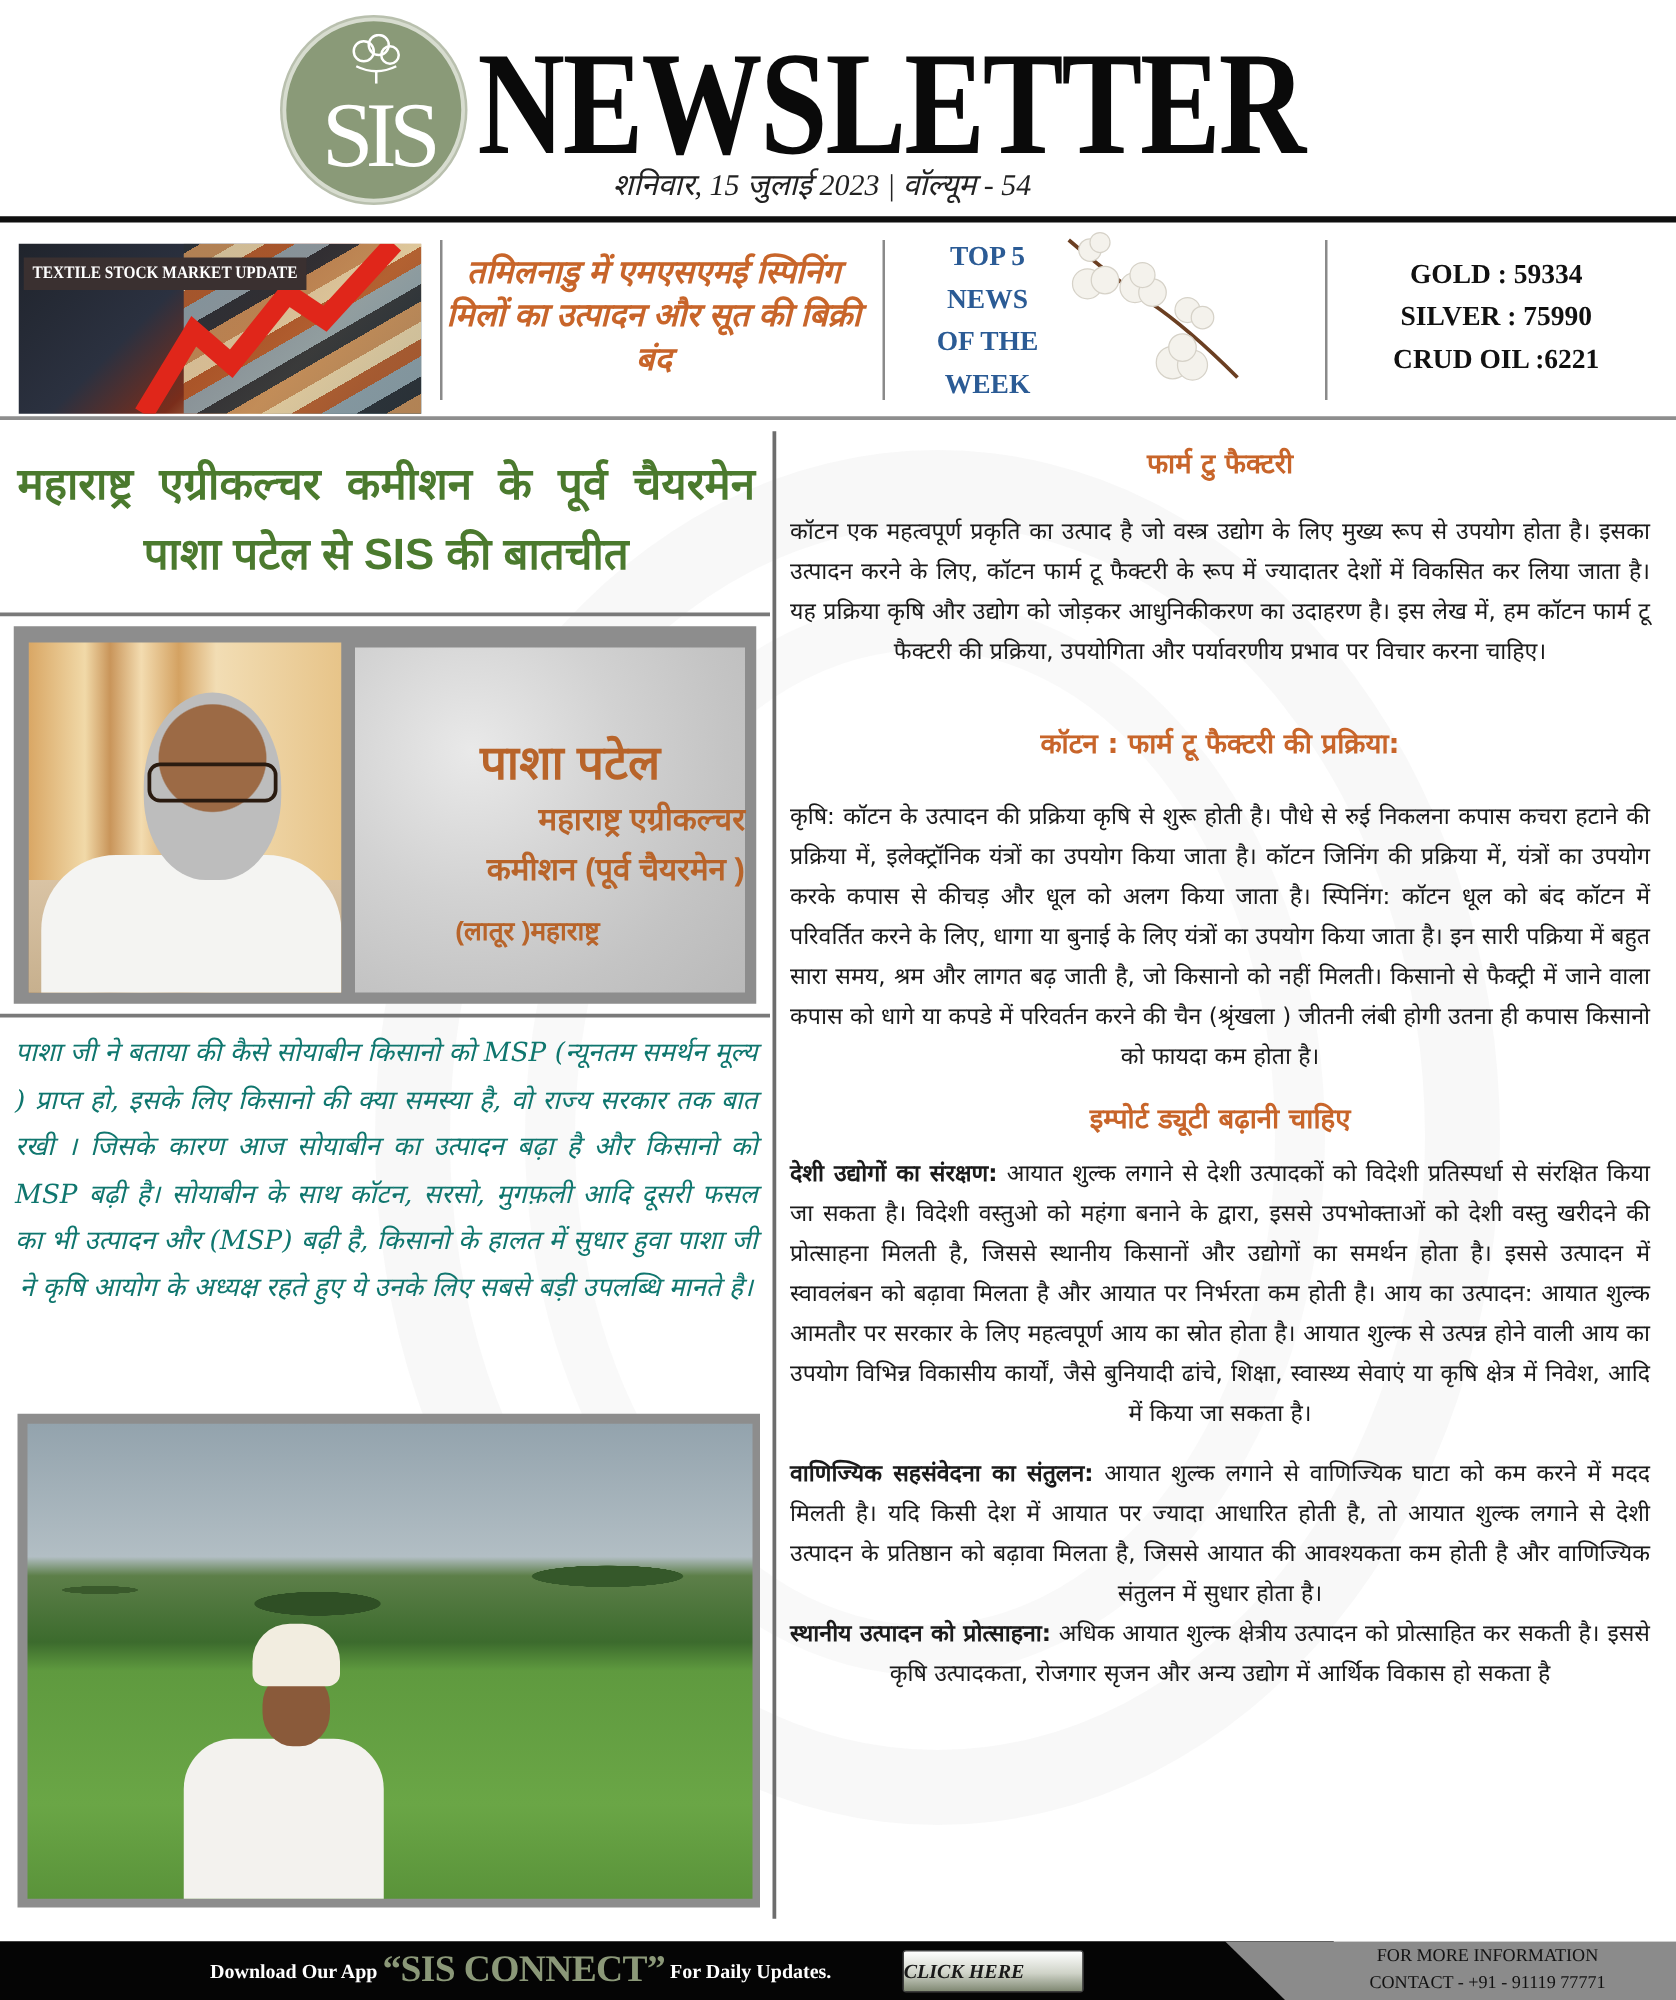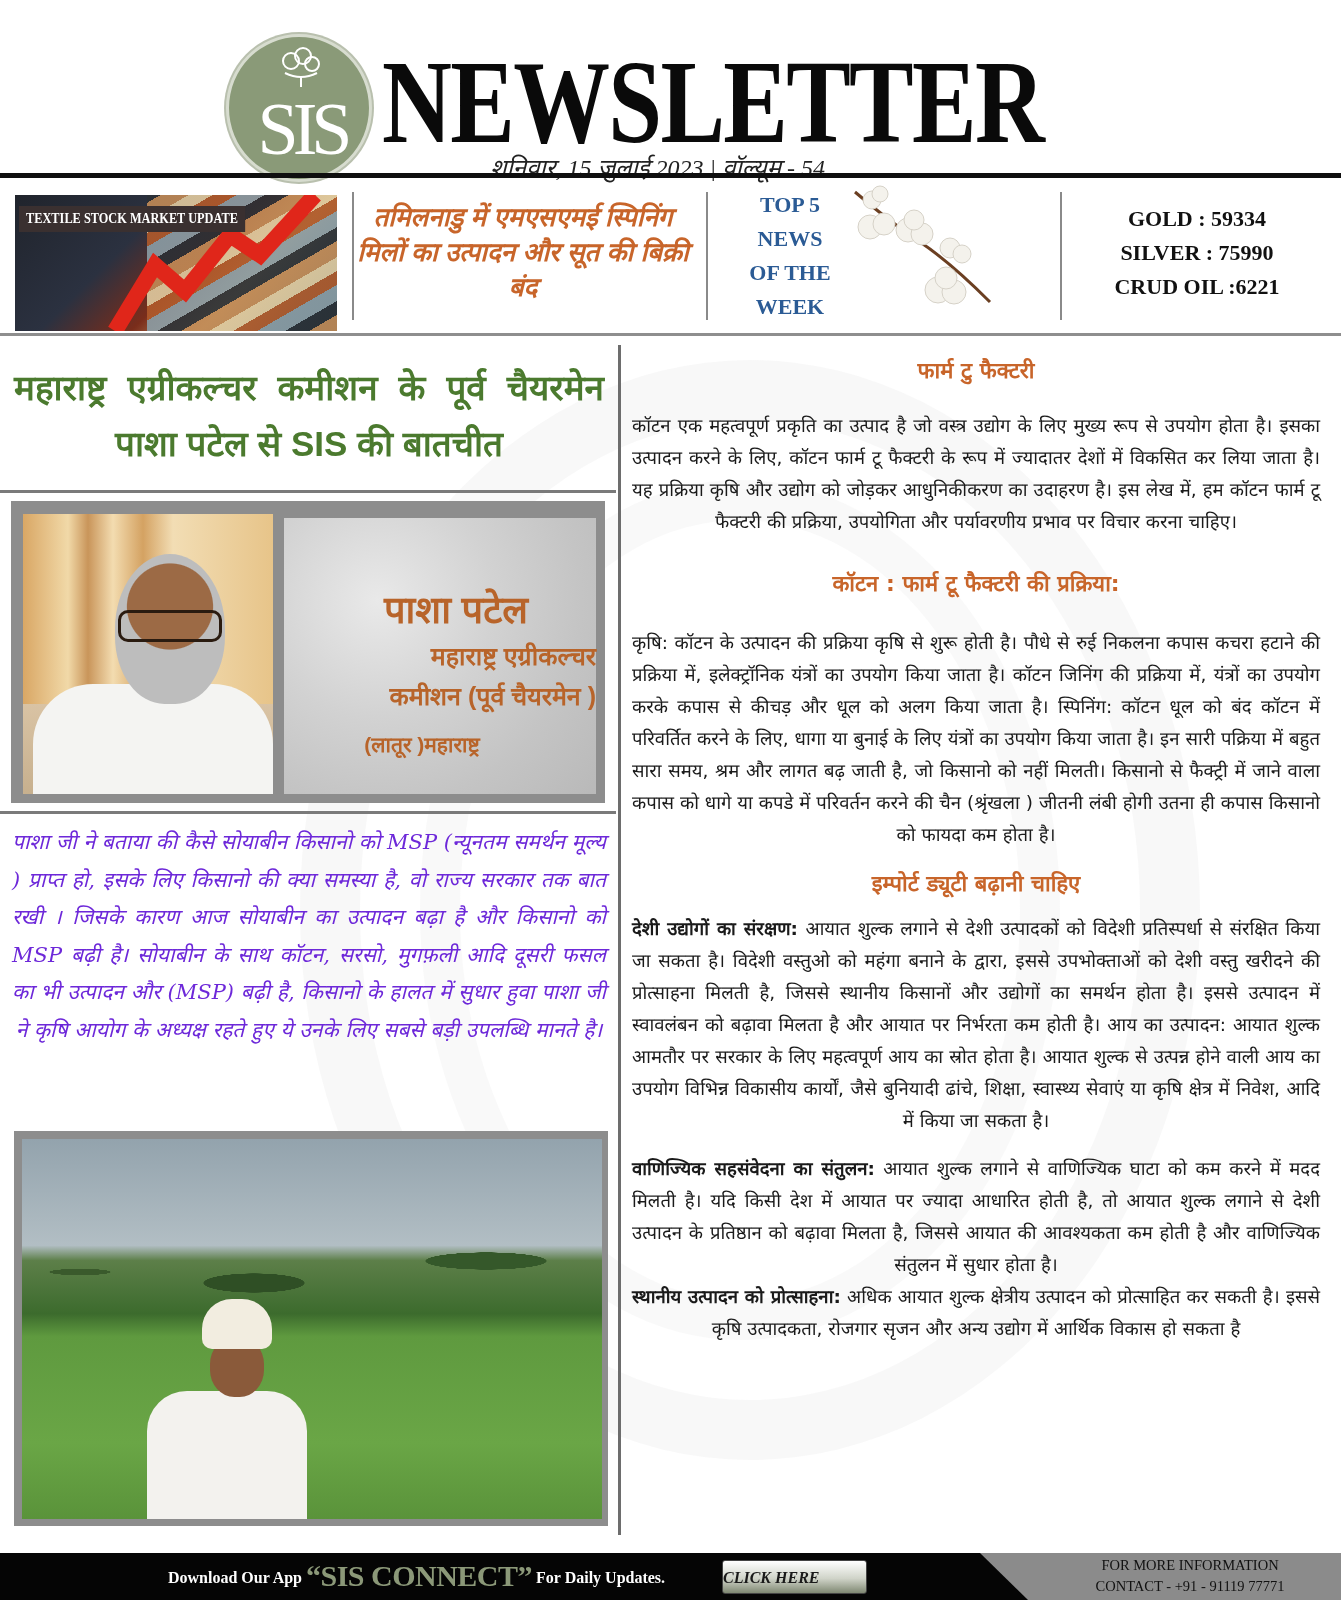--- a/index.html
+++ b/index.html
@@ -6,21 +6,21 @@
   html, body { width: 1341px; height: 1600px; background: #ffffff; overflow: hidden; }
   body { font-family: "Liberation Sans", "DejaVu Sans", sans-serif; color: #1a1a1a; position: relative; }
 
   
   .watermark { position: absolute; left: 300px; top: 360px; width: 900px; height: 1100px; border-radius: 50%;
     border: 60px solid rgba(200,200,200,0.12); pointer-events: none; }
   .watermark2 { position: absolute; left: 420px; top: 480px; width: 640px; height: 860px; border-radius: 50%;
     border: 40px solid rgba(200,200,200,0.10); pointer-events: none; }
 
   
-  .masthead { position: absolute; left: 0; top: 0; width: 1107px; height: 172px; margin-top: 20px; }
+  .masthead { position: absolute; left: 0; top: 0; width: 1107px; height: 172px; }
   .logo { position: absolute; left: 226px; top: 14px; width: 146px; height: 148px; border-radius: 50%;
     background: #8a9a78; border: 3px solid #d7dccf; box-shadow: 0 0 0 2px #b9c0ae; overflow: hidden; }
   .logo .cotton { position: absolute; left: 46px; top: 10px; width: 52px; height: 40px; }
   .logo .letters { position: absolute; left: 10px; top: 52px; width: 126px; text-align: center;
     font-family: "Liberation Serif", serif; font-size: 74px; color: #ffffff; letter-spacing: -6px; line-height: 80px; }
   .title { position: absolute; left: 382px; top: 28px; font-family: "Liberation Serif", "DejaVu Serif", serif;
     font-size: 118px; line-height: 110px; color: #0a0a0a; letter-spacing: -2px; transform: scaleX(0.82); transform-origin: left top; }
   .dateline { position: absolute; right: 282px; top: 130px; font-family: "Liberation Serif", serif; font-style: italic;
     font-size: 24px; color: #222; }
   .rule-top { position: absolute; left: 0; top: 173px; width: 1341px; height: 5px; background: #0f0f0f; }
@@ -56,21 +56,21 @@
     background: radial-gradient(circle at 50% 35%, #9c6a45 0 38%, #bdbdbd 39% 100%); }
   .profile-photo .glasses { position: absolute; left: 95px; top: 96px; width: 104px; height: 32px; border: 3px solid #2a1b10; border-radius: 10px; }
   .profile-photo .body { position: absolute; left: 10px; top: 170px; width: 240px; height: 130px; border-radius: 60px 60px 0 0; background: #f4f4f2; }
   .profile-info { position: absolute; left: 273px; top: 17px; width: 312px; height: 276px;
     background: radial-gradient(circle at 30% 30%, #e9e9e9 0%, #d2d2d2 40%, #c4c4c4 70%, #b9b9b9 100%); }
   .profile-name { position: absolute; left: 0; top: 64px; width: 344px; text-align: center; font-size: 38px; font-weight: bold; color: #b8642a; }
   .profile-role { position: absolute; left: 0; top: 118px; width: 312px; text-align: right; font-size: 25px; line-height: 40px; font-weight: bold; color: #b8642a; }
   .profile-place { position: absolute; left: 0; top: 198px; width: 276px; text-align: center; font-size: 21px; color: #b8642a; font-weight: bold; margin-top: 14px; }
   .rule-left2 { position: absolute; left: 0; top: 811px; width: 616px; height: 3px; background: #7a7a7a; }
   .left-body { position: absolute; left: 12px; top: 824px; width: 594px; font-family: "DejaVu Serif", "Liberation Serif", serif; font-style: italic;
-    font-size: 21px; line-height: 37.5px; color: #6d28d9; text-align: justify; text-align-last: center; }
+    font-size: 21px; line-height: 37.5px; color: #0f766e; text-align: justify; text-align-last: center; }
   .farmer-card { position: absolute; left: 14px; top: 1131px; width: 594px; height: 395px; background: #8d8d8d; }
   .farmer-photo { position: absolute; left: 8px; top: 8px; width: 580px; height: 380px; overflow: hidden;
     background: linear-gradient(#93a3ad 0%, #b2bec4 28%, #5d7f49 32%, #3c6b2d 46%, #5f9a3f 52%, #6aa646 80%, #5a933a 100%); }
   .farmer-photo .trees { position: absolute; left: 0; top: 78px; width: 580px; height: 110px;
     background: radial-gradient(ellipse at 10% 50%, #3a5a2c 0 30px, transparent 31px), radial-gradient(ellipse at 40% 60%, #2f4f25 0 50px, transparent 51px),
       radial-gradient(ellipse at 80% 40%, #35582a 0 60px, transparent 61px); }
   .farmer-photo .turban { position: absolute; left: 180px; top: 160px; width: 70px; height: 50px; border-radius: 30px 30px 10px 10px; background: #f2ede0; }
   .farmer-photo .face { position: absolute; left: 188px; top: 198px; width: 54px; height: 60px; border-radius: 45%; background: #8a5a3a; }
   .farmer-photo .shirt { position: absolute; left: 125px; top: 252px; width: 160px; height: 140px; border-radius: 40px 40px 0 0; background: #f3f2ee; }
   .col-divider { position: absolute; left: 618px; top: 345px; width: 3px; height: 1190px; background: #6d6d6d; }
@@ -193,21 +193,21 @@
 </div>
 
 <div class="col-divider"></div>
 
 <article class="right">
   <h3 class="r-heading" style="margin-top:4px">फार्म टु  फैक्टरी</h3>
   <p class="r-para" style="margin-top:26px">
     <b></b><span>कॉटन एक महत्वपूर्ण प्रकृति का उत्पाद है जो वस्त्र उद्योग के लिए मुख्य रूप से उपयोग होता है। इसका उत्पादन करने के लिए, कॉटन फार्म टू फैक्टरी के रूप में ज्यादातर देशों में विकसित कर लिया जाता है। यह प्रक्रिया कृषि और उद्योग को जोड़कर आधुनिकीकरण का उदाहरण है। इस लेख में, हम कॉटन फार्म टू फैक्टरी की प्रक्रिया, उपयोगिता और पर्यावरणीय प्रभाव पर विचार करना चाहिए।</span>
   </p>
 
-  <h3 class="r-heading" style="margin-top:29px">कॉटन : फार्म टू फैक्टरी की प्रक्रिया:</h3>
+  <h3 class="r-heading" style="margin-top:40px">कॉटन : फार्म टू फैक्टरी की प्रक्रिया:</h3>
   <p class="r-para" style="margin-top:30px">
     <b></b><span>कृषि: कॉटन के उत्पादन की प्रक्रिया कृषि से शुरू होती है। पौधे से रुई निकलना कपास कचरा हटाने की प्रक्रिया में, इलेक्ट्रॉनिक यंत्रों का उपयोग किया जाता है। कॉटन जिनिंग की प्रक्रिया में, यंत्रों का उपयोग करके कपास से कीचड़ और धूल को अलग किया जाता है। स्पिनिंग: कॉटन धूल को बंद कॉटन में परिवर्तित करने के लिए, धागा या बुनाई के लिए यंत्रों का उपयोग किया जाता है। इन सारी पक्रिया में बहुत सारा समय, श्रम और लागत बढ़ जाती है, जो किसानो को  नहीं मिलती।  किसानो से फैक्ट्री में जाने वाला कपास को धागे या कपडे में परिवर्तन करने की चैन (श्रृंखला ) जीतनी लंबी होगी उतना ही कपास किसानो को फायदा कम होता है।</span>
   </p>
 
   <h3 class="r-heading" style="margin-top:16px">इम्पोर्ट ड्यूटी बढ़ानी चाहिए</h3>
   <p class="r-para" style="margin-top:16px">
     <b>देशी उद्योगों का संरक्षण:</b><span> आयात शुल्क लगाने से देशी उत्पादकों को विदेशी प्रतिस्पर्धा से संरक्षित किया जा सकता है। विदेशी वस्तुओ को महंगा बनाने के द्वारा, इससे उपभोक्ताओं को देशी वस्तु खरीदने की प्रोत्साहना मिलती है, जिससे स्थानीय किसानों और उद्योगों का समर्थन होता है। इससे उत्पादन में स्वावलंबन को बढ़ावा मिलता है और आयात पर निर्भरता कम होती है। आय का उत्पादन:  आयात शुल्क आमतौर पर सरकार के लिए महत्वपूर्ण आय का स्रोत होता है। आयात शुल्क से उत्पन्न होने वाली आय का उपयोग विभिन्न विकासीय कार्यों, जैसे बुनियादी ढांचे, शिक्षा, स्वास्थ्य सेवाएं या कृषि क्षेत्र में निवेश, आदि में किया जा सकता है।</span>
   </p>
   <p class="r-para" style="margin-top:16px">
     <b>वाणिज्यिक सहसंवेदना का संतुलन:</b><span> आयात शुल्क लगाने से वाणिज्यिक घाटा को कम करने में मदद मिलती है। यदि किसी देश में  आयात पर ज्यादा आधारित होती है, तो आयात शुल्क लगाने से देशी उत्पादन के प्रतिष्ठान को बढ़ावा मिलता है, जिससे आयात की आवश्यकता कम होती है और वाणिज्यिक संतुलन में सुधार होता है।</span>

